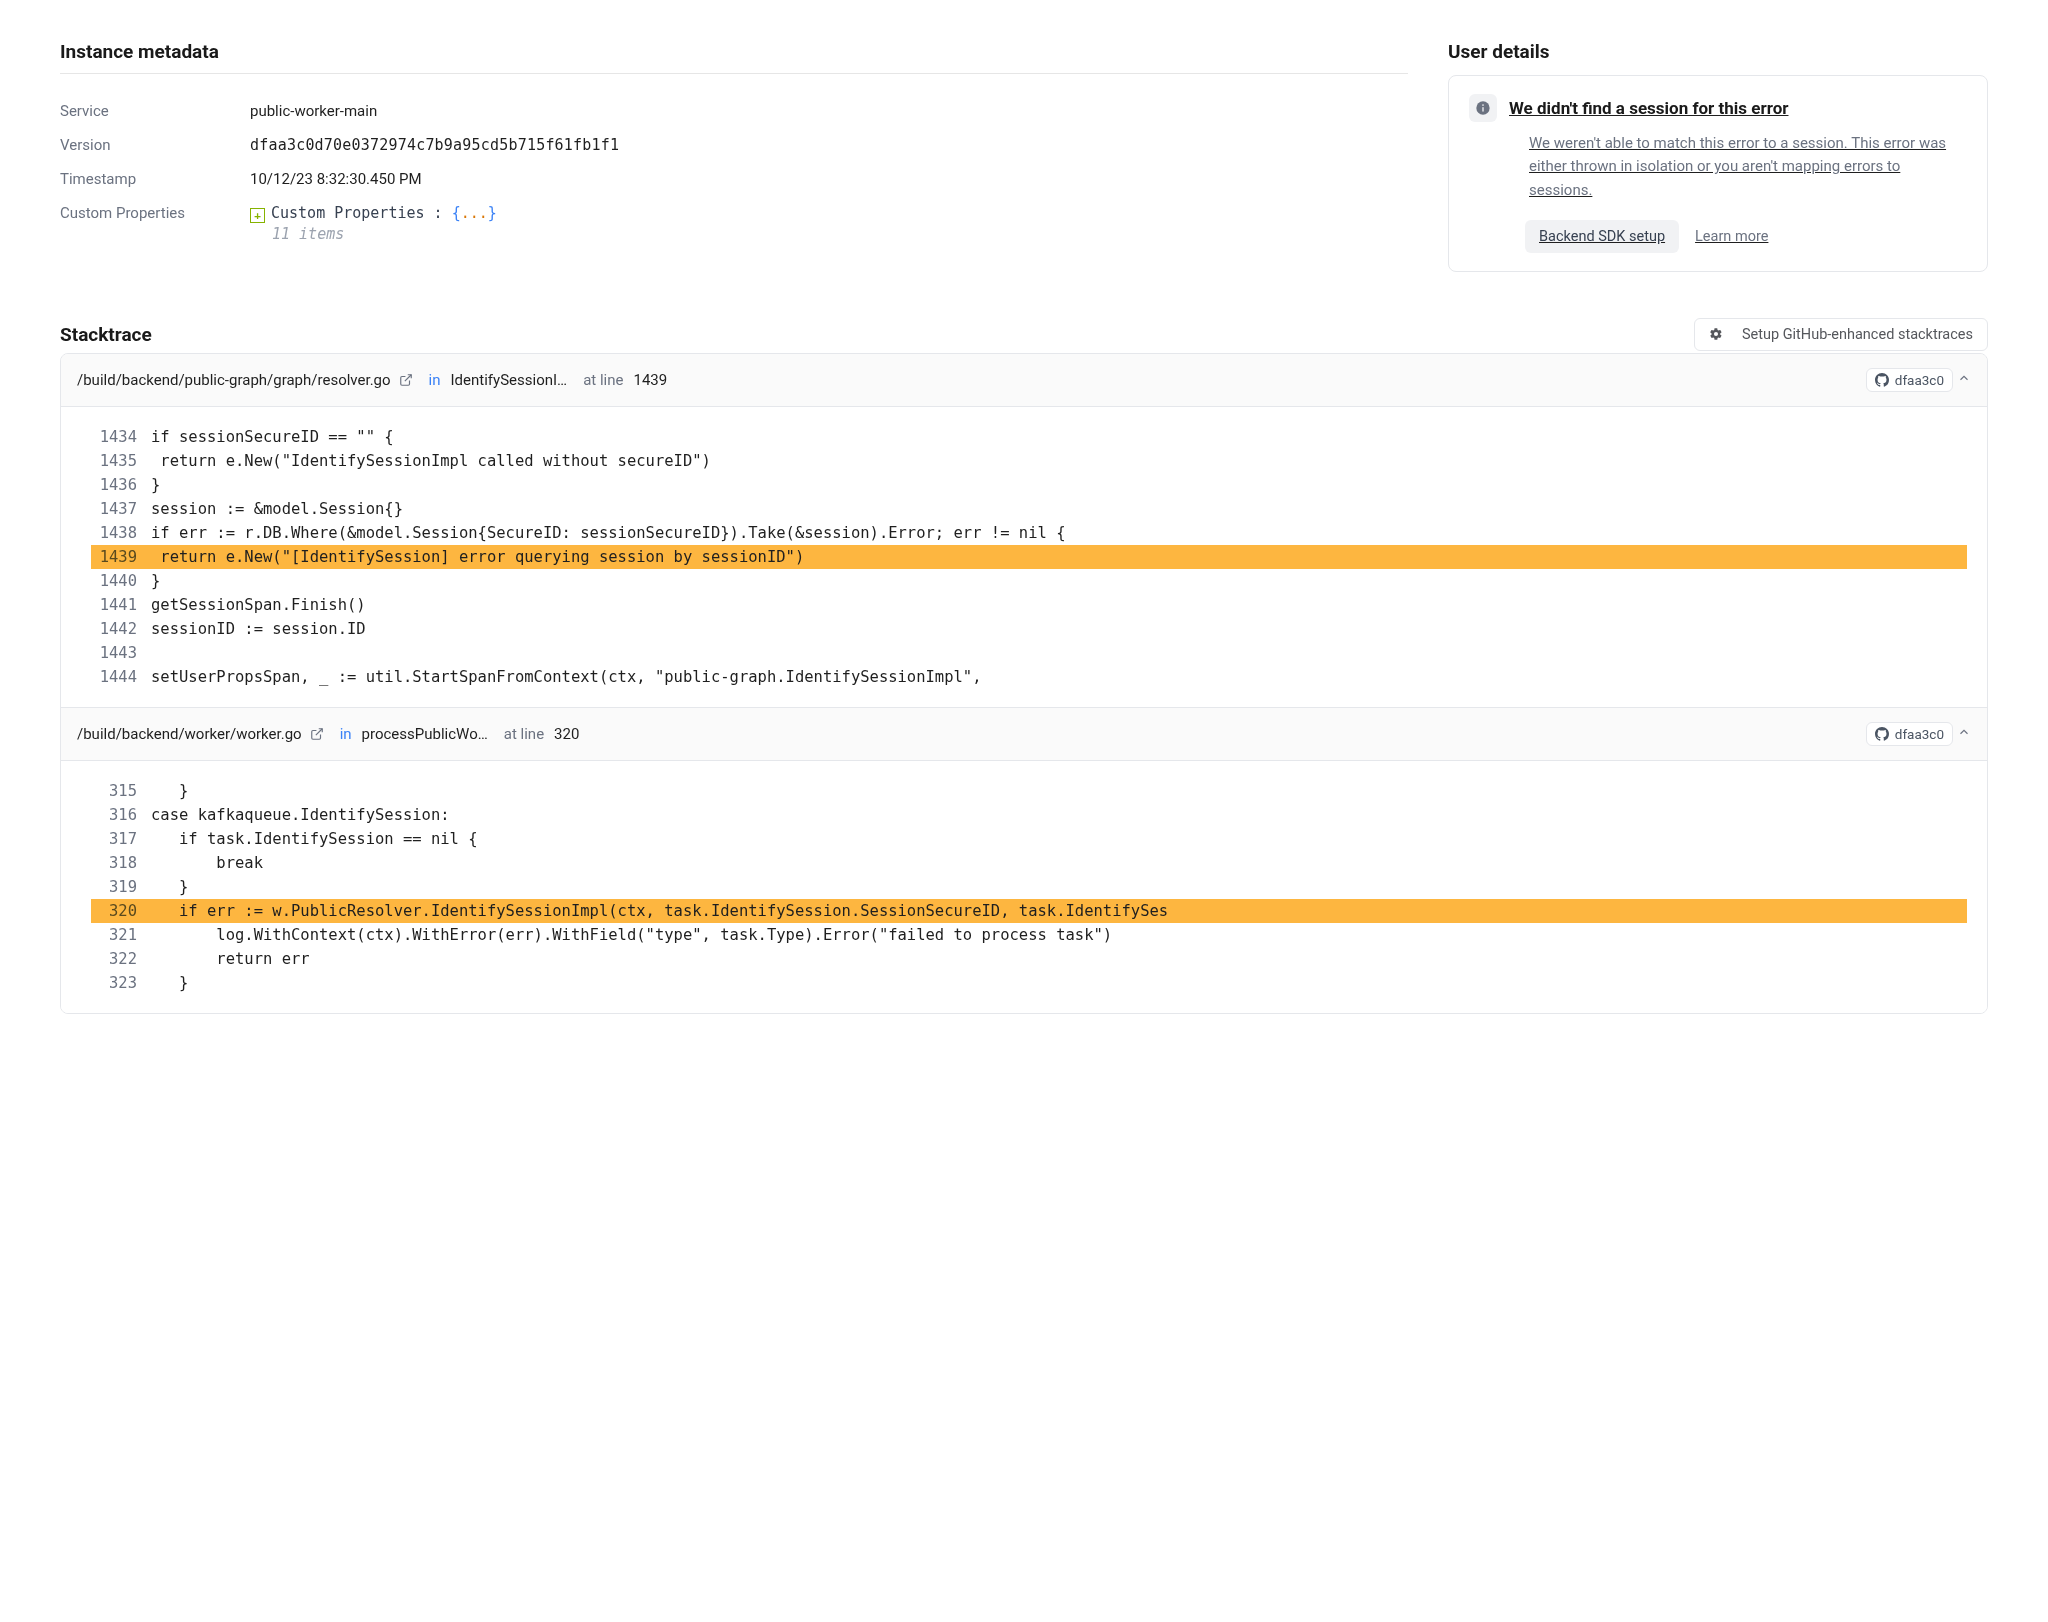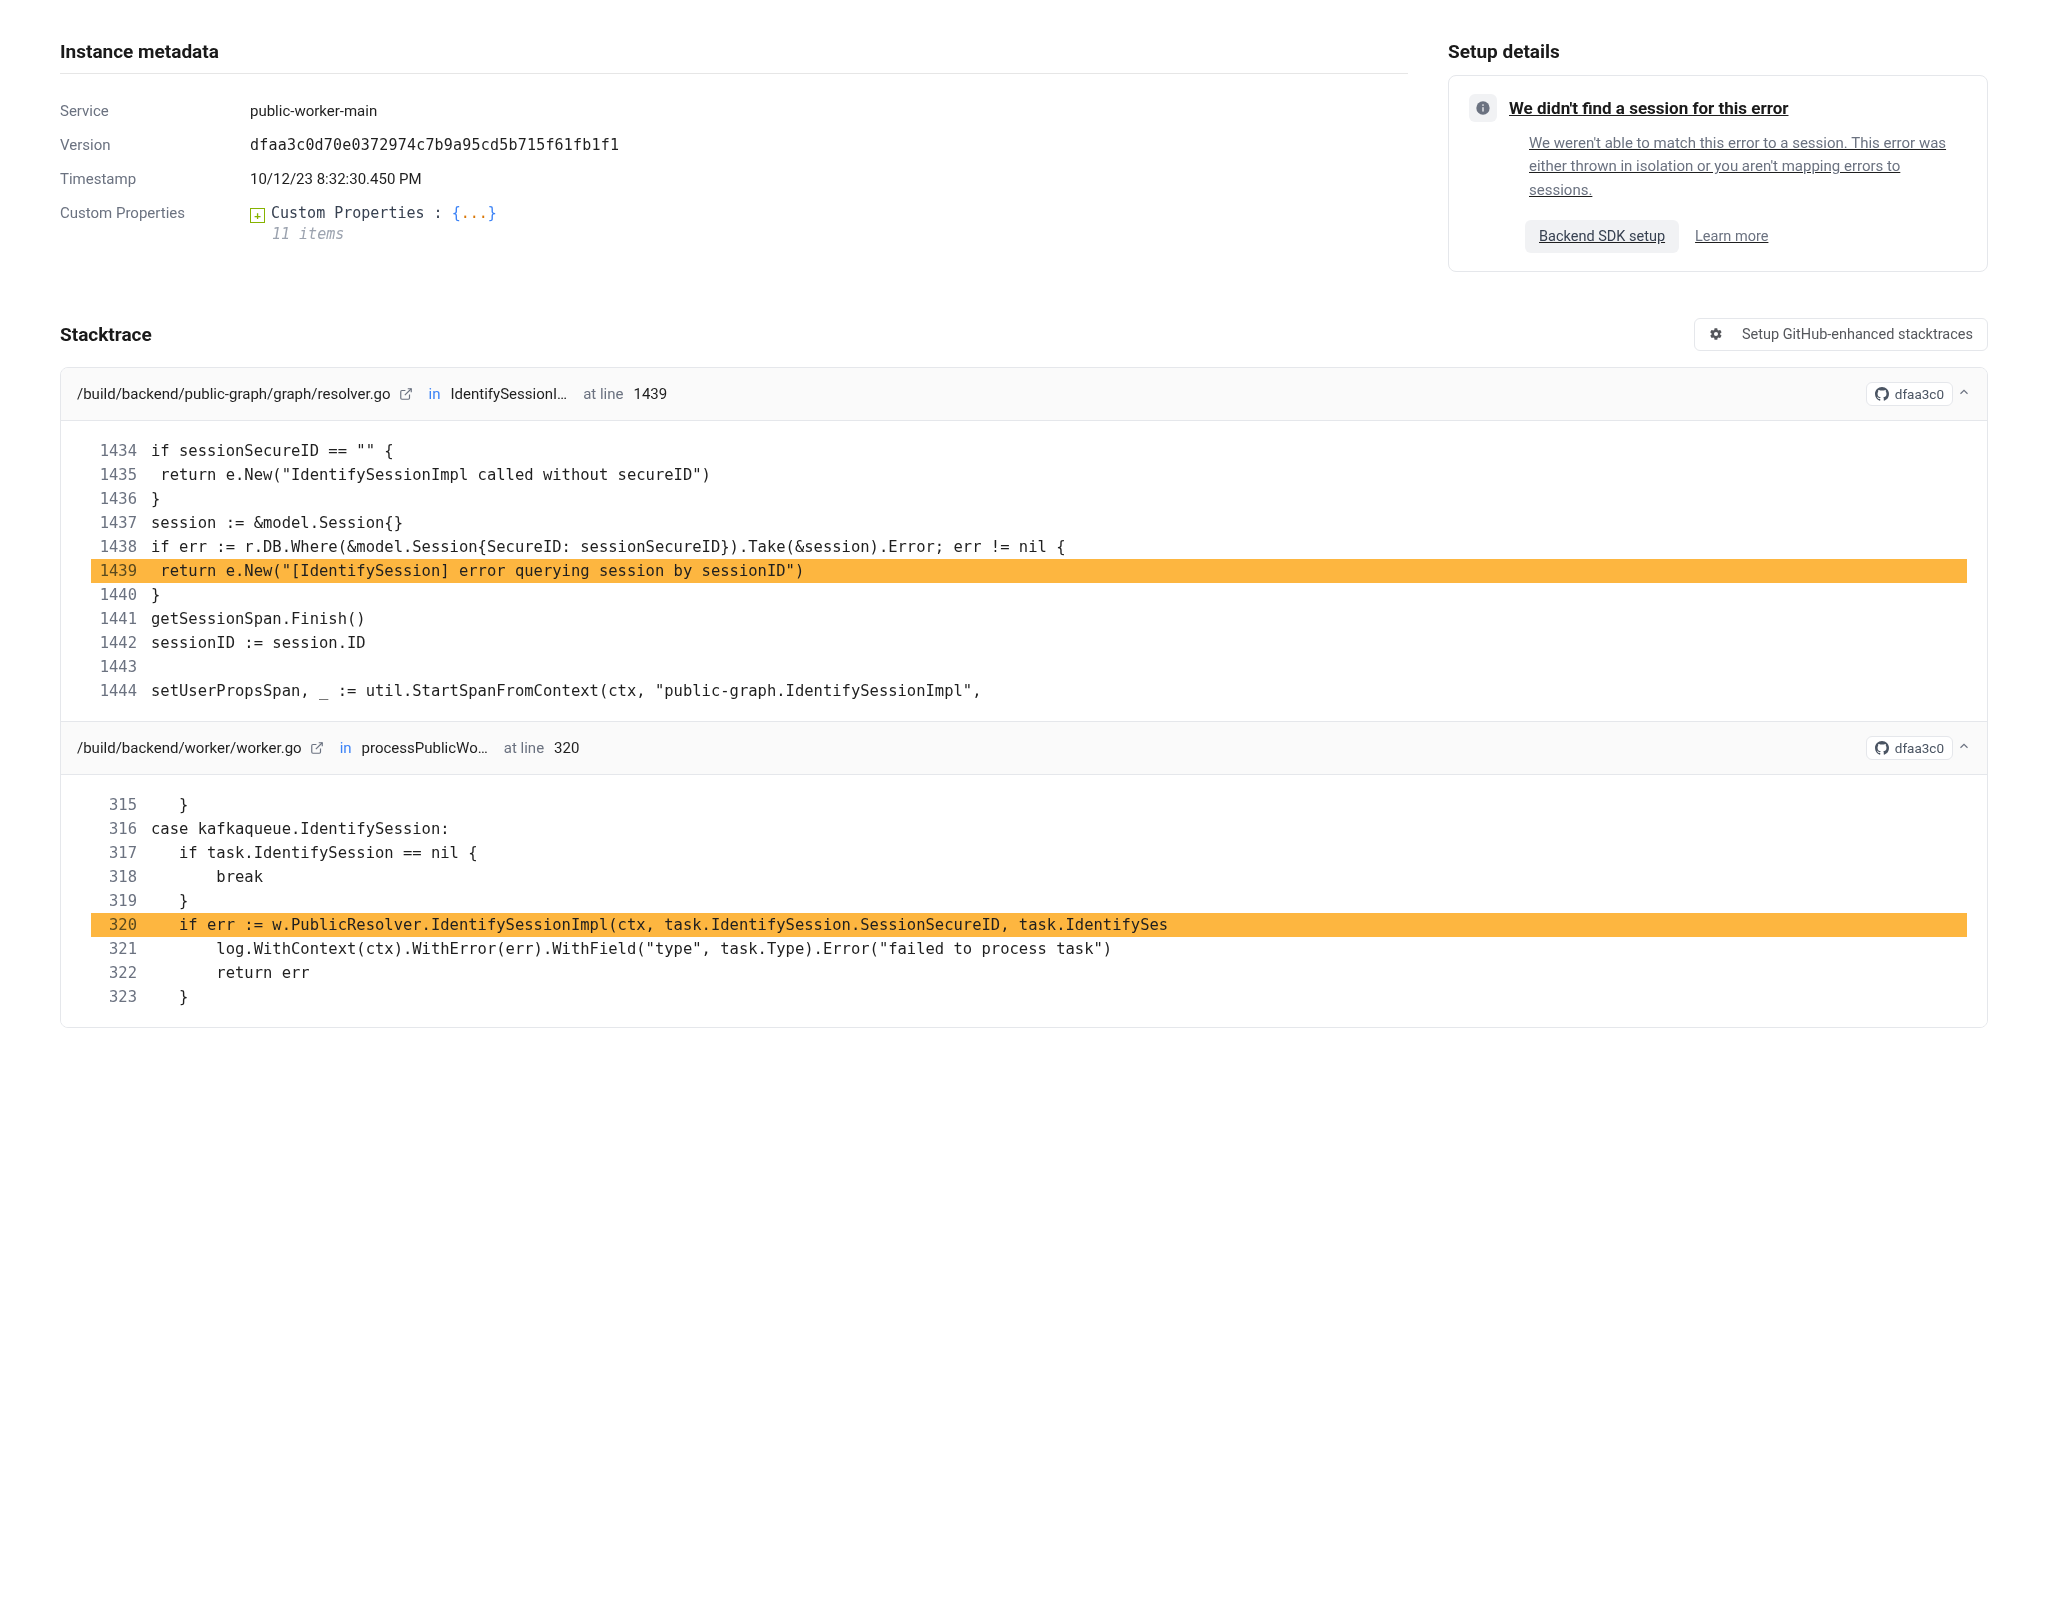--- a/index.html
+++ b/index.html
@@ -149,21 +149,21 @@
     font-size: 14.5px;
     cursor: pointer;
   }
 
   
   .stack-section { margin-top: 46px; }
   .stack-head-row {
     display: flex;
     justify-content: space-between;
     align-items: center;
-    margin-bottom: 16px;
+    margin-bottom: 2px;
   }
   .stack-title {
     font-size: 19px;
     font-weight: 700;
     color: #1a1a1a;
   }
   .gh-btn {
     display: inline-flex;
     align-items: center;
     gap: 19px;
@@ -275,21 +275,21 @@
           <div class="custom-props">
             <span class="expand-box">+</span><span>Custom Properties </span><span class="cp-colon">: </span><span class="cp-brace">{</span><span class="cp-ellipsis">...</span><span class="cp-brace">}</span>
           </div>
           <div class="custom-props cp-count">11 items</div>
         </div>
       </div>
     </div>
   </div>
 
   <div class="user-col">
-    <div class="section-title noborder">Setup details</div>
+    <div class="section-title noborder">User details</div>
     <div class="user-box">
       <div class="user-head">
         <div class="info-icon">
           <svg viewBox="0 0 24 24" fill="#6b7280">
               <circle cx="12" cy="12" r="10" fill="#6b7280"></circle>
               <rect x="11" y="10.5" width="2" height="7" rx="1" fill="#f1f2f4"></rect>
               <circle cx="12" cy="7.5" r="1.3" fill="#f1f2f4"></circle>
             </svg>
         </div>
         <div class="user-title">We didn't find a session for this error</div>

